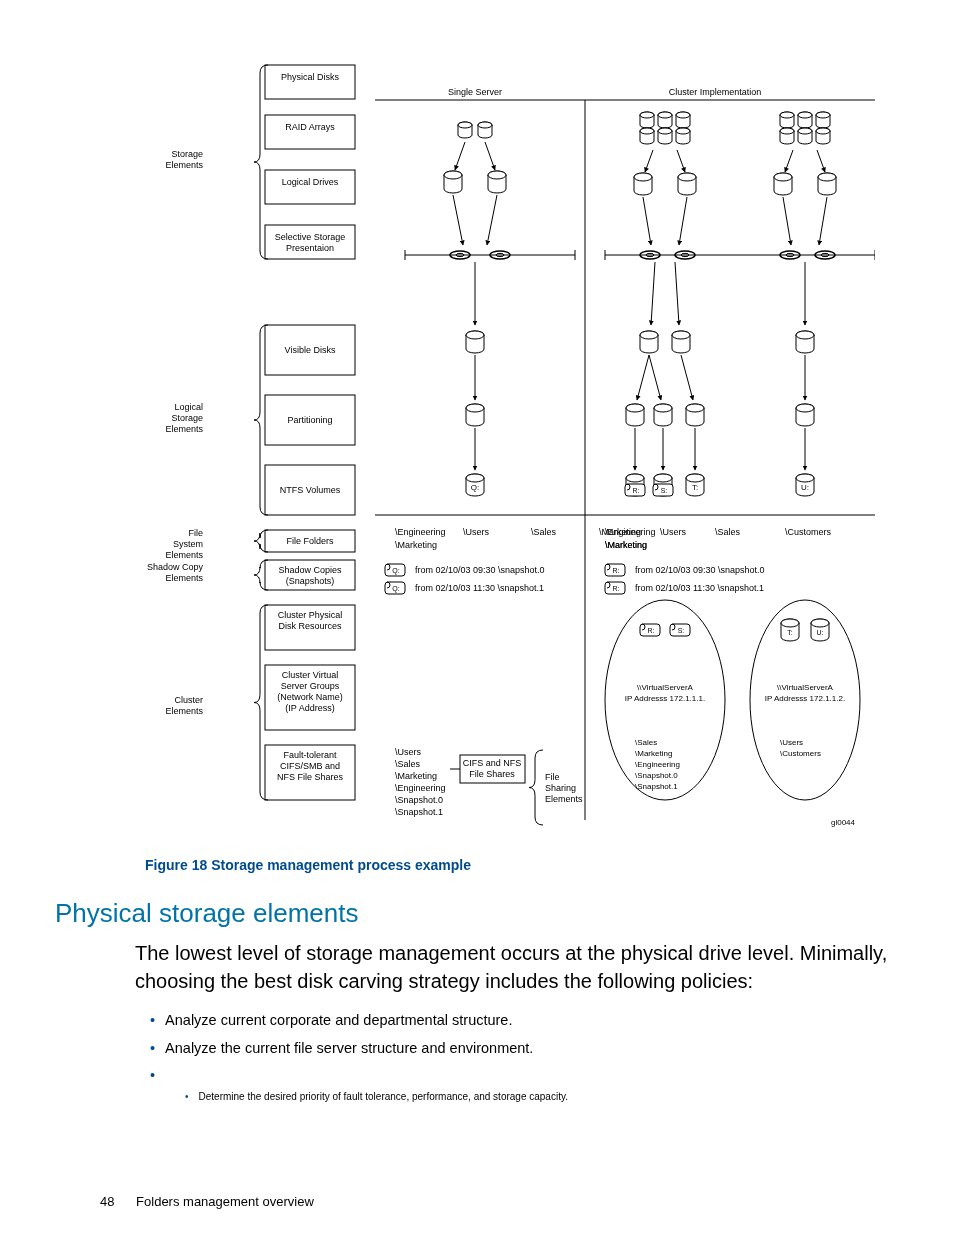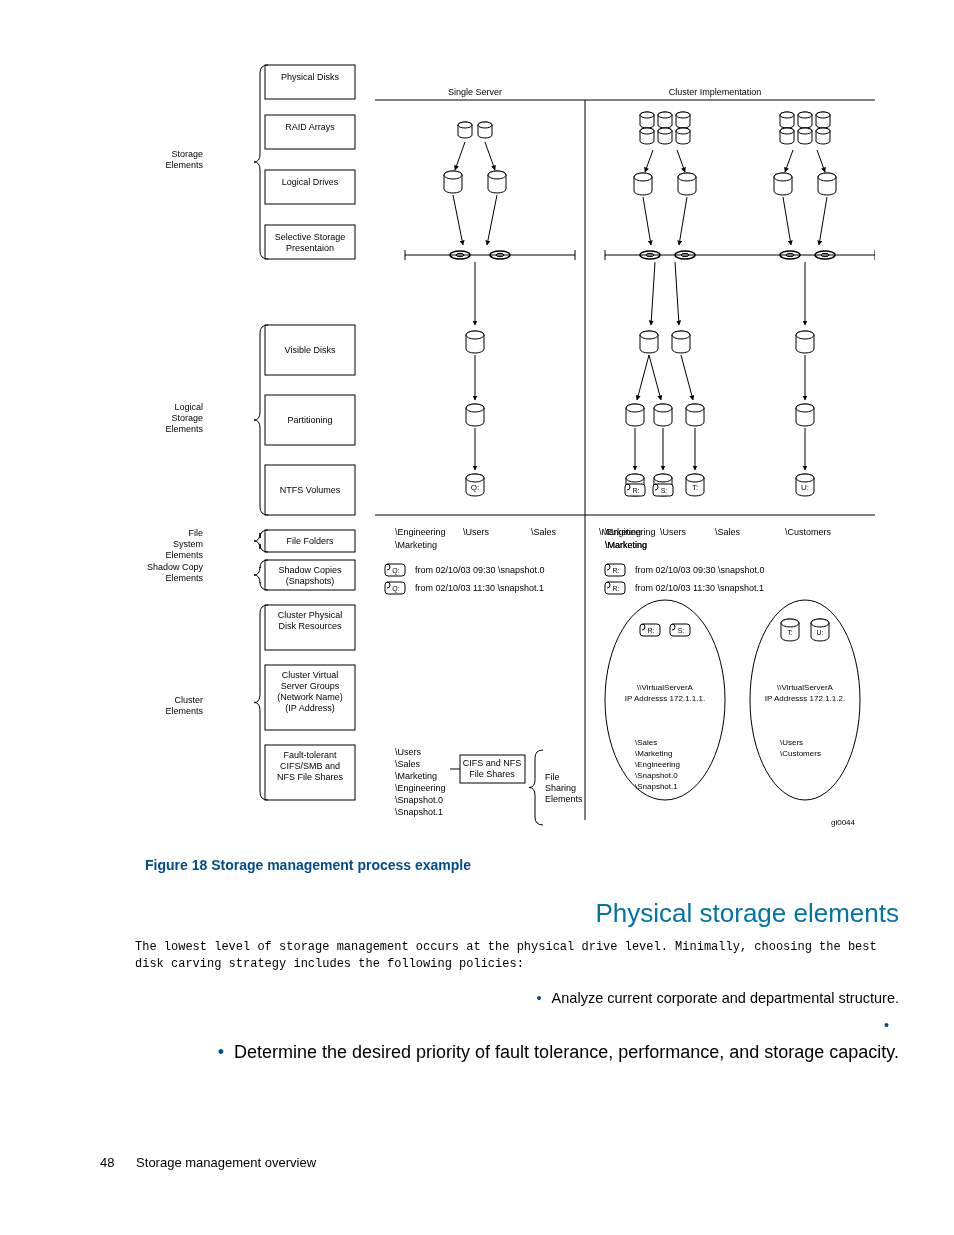--- a/index.html
+++ b/index.html
@@ -19,46 +19,43 @@
     color: #004b8d;
     font-weight: bold;
     font-size: 14px;
     margin: 10px 0 14px 90px;
   }
   h2.section {
     color: #0073a8;
     font-size: 26px;
     font-weight: normal;
     margin: 25px 0 10px 0;
-    text-align: right;
   }
   .body-para {
-    font-size: 12px;
+    font-size: 20px;
     line-height: 1.4;
     margin: 0 0 12px 80px;
-    font-family: Liberation Mono, monospace;
   }
   ul.top {
     list-style: none;
     padding: 0;
-    margin: 0 0 0 95px;
+    margin: 0 8px 0 95px;
     font-size: 14.5px;
     line-height: 1.9;
-    text-align: right;
   }
   ul.top > li::before {
     content: "•";
     color: #004b8d;
     margin-right: 10px;
   }
   ul.sub {
     list-style: none;
     padding: 0;
     margin: 0 0 0 35px;
-    font-size: 18px;
+    font-size: 10px;
     line-height: 1.4;
   }
   ul.sub > li { margin-bottom: 8px; }
   ul.sub > li::before {
     content: "•";
     color: #004b8d;
     margin-right: 10px;
   }
   .footer {
     font-size: 13px;
@@ -342,23 +339,24 @@
 </div>
 
 <div class="figure-caption">Figure 18 Storage management process example</div>
 
 <h2 class="section">Physical storage elements</h2>
 
 <p class="body-para">The lowest level of storage management occurs at the physical drive level. Minimally, choosing the best disk carving strategy includes the following policies:</p>
 
 <ul class="top">
   <li><span>Analyze current corporate and departmental structure.</span></li>
+  <li><span>Analyze the current file server structure and environment.</span></li>
   <li>
     <ul class="sub">
       <li><span>Determine the desired priority of fault tolerance, performance, and storage capacity.</span></li>
     </ul>
   </li>
 </ul>
 
 <div class="footer">
   <span class="pn">48</span>
-  <span>Storage management overview</span>
+  <span>Folders management overview</span>
 </div>
 
 </body></html>

